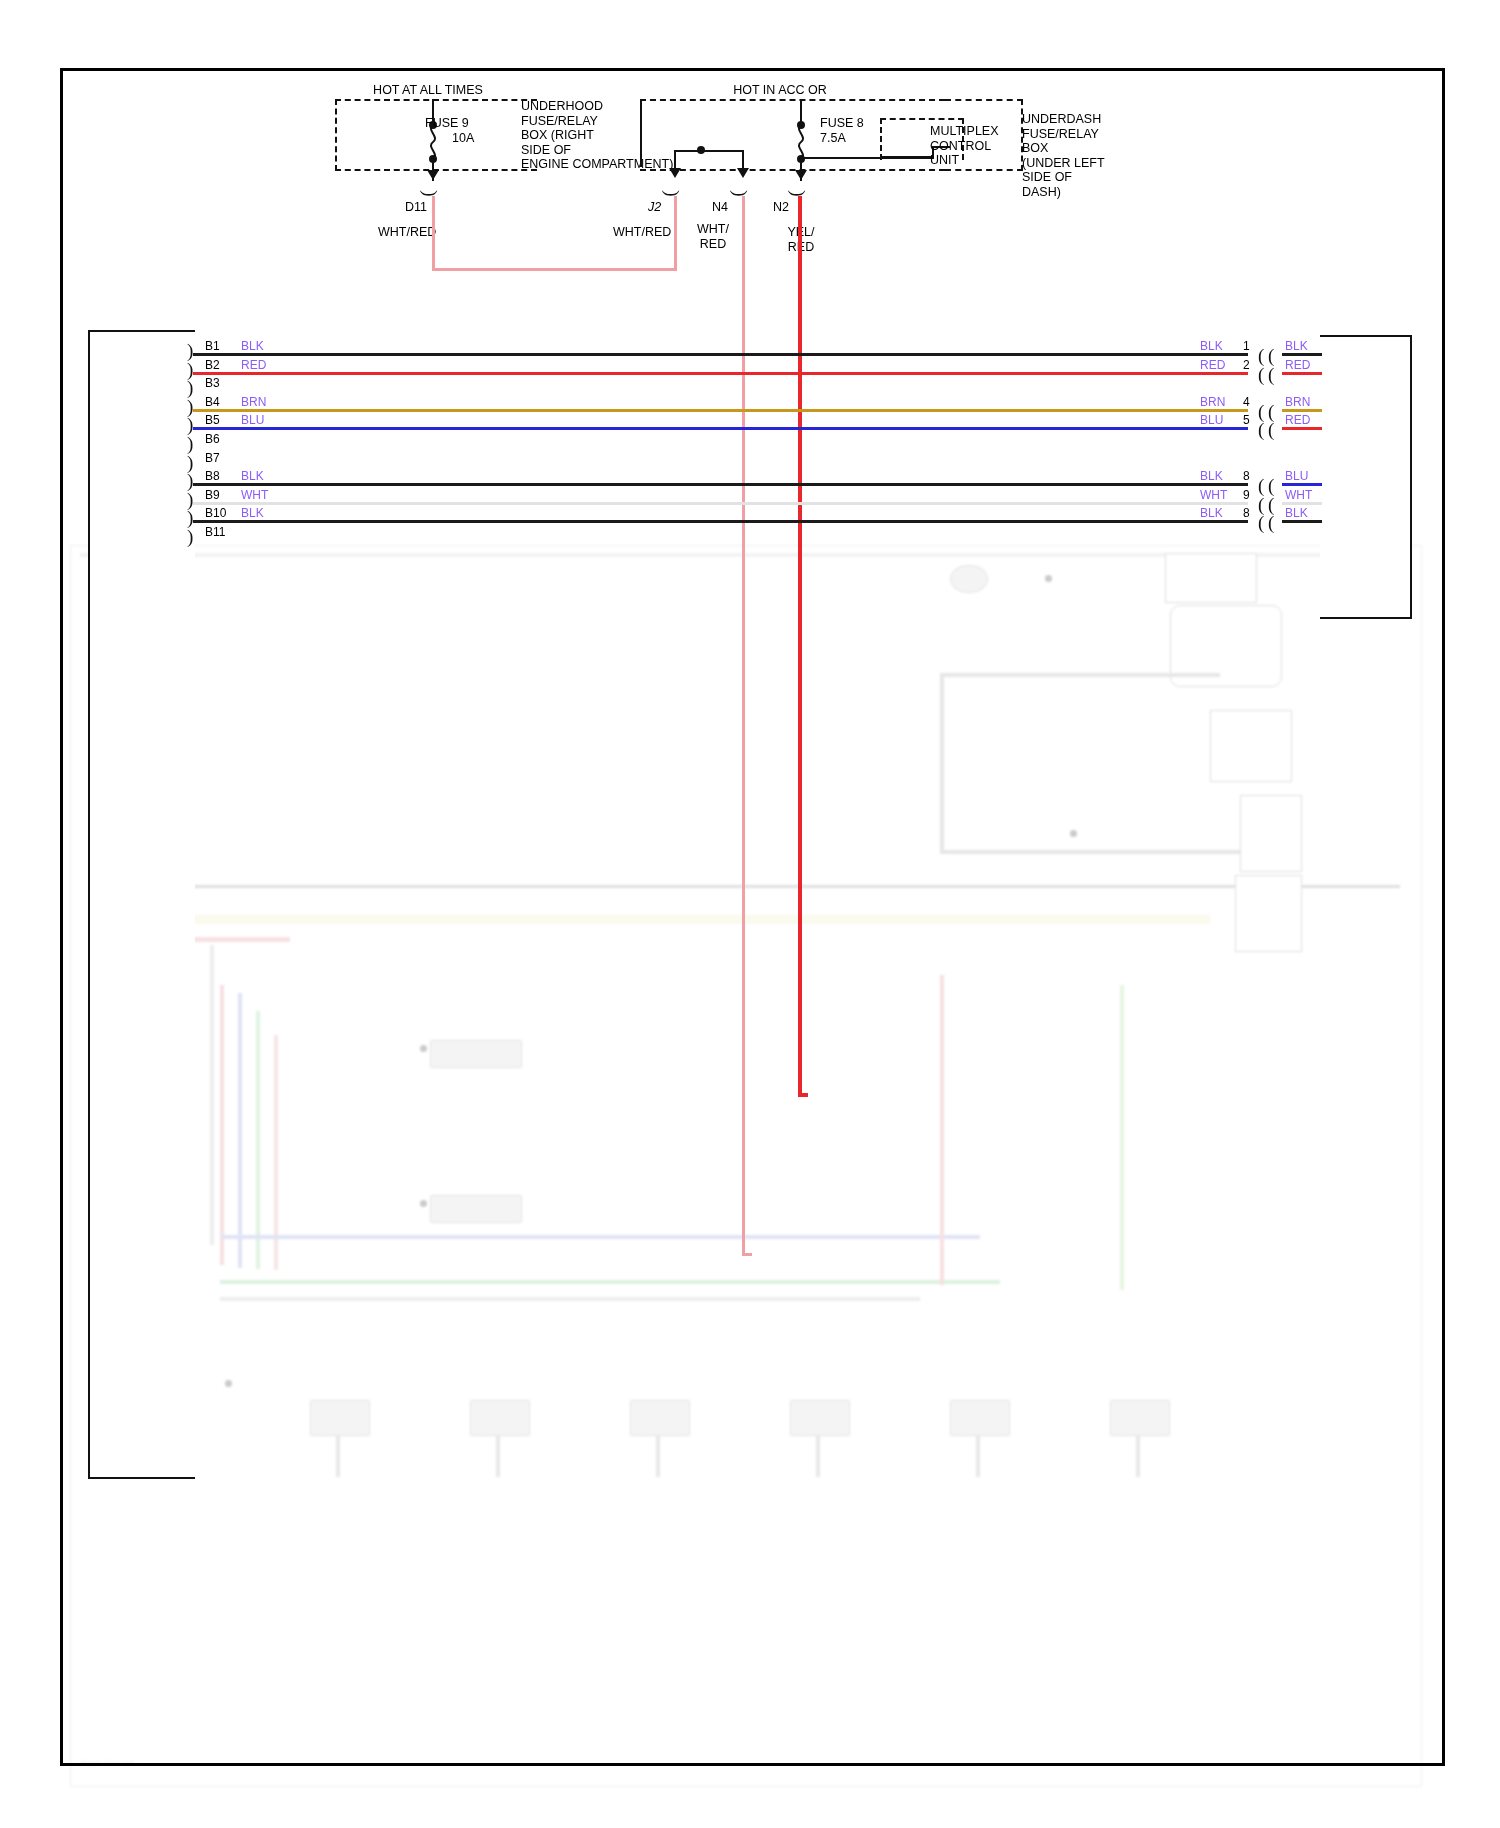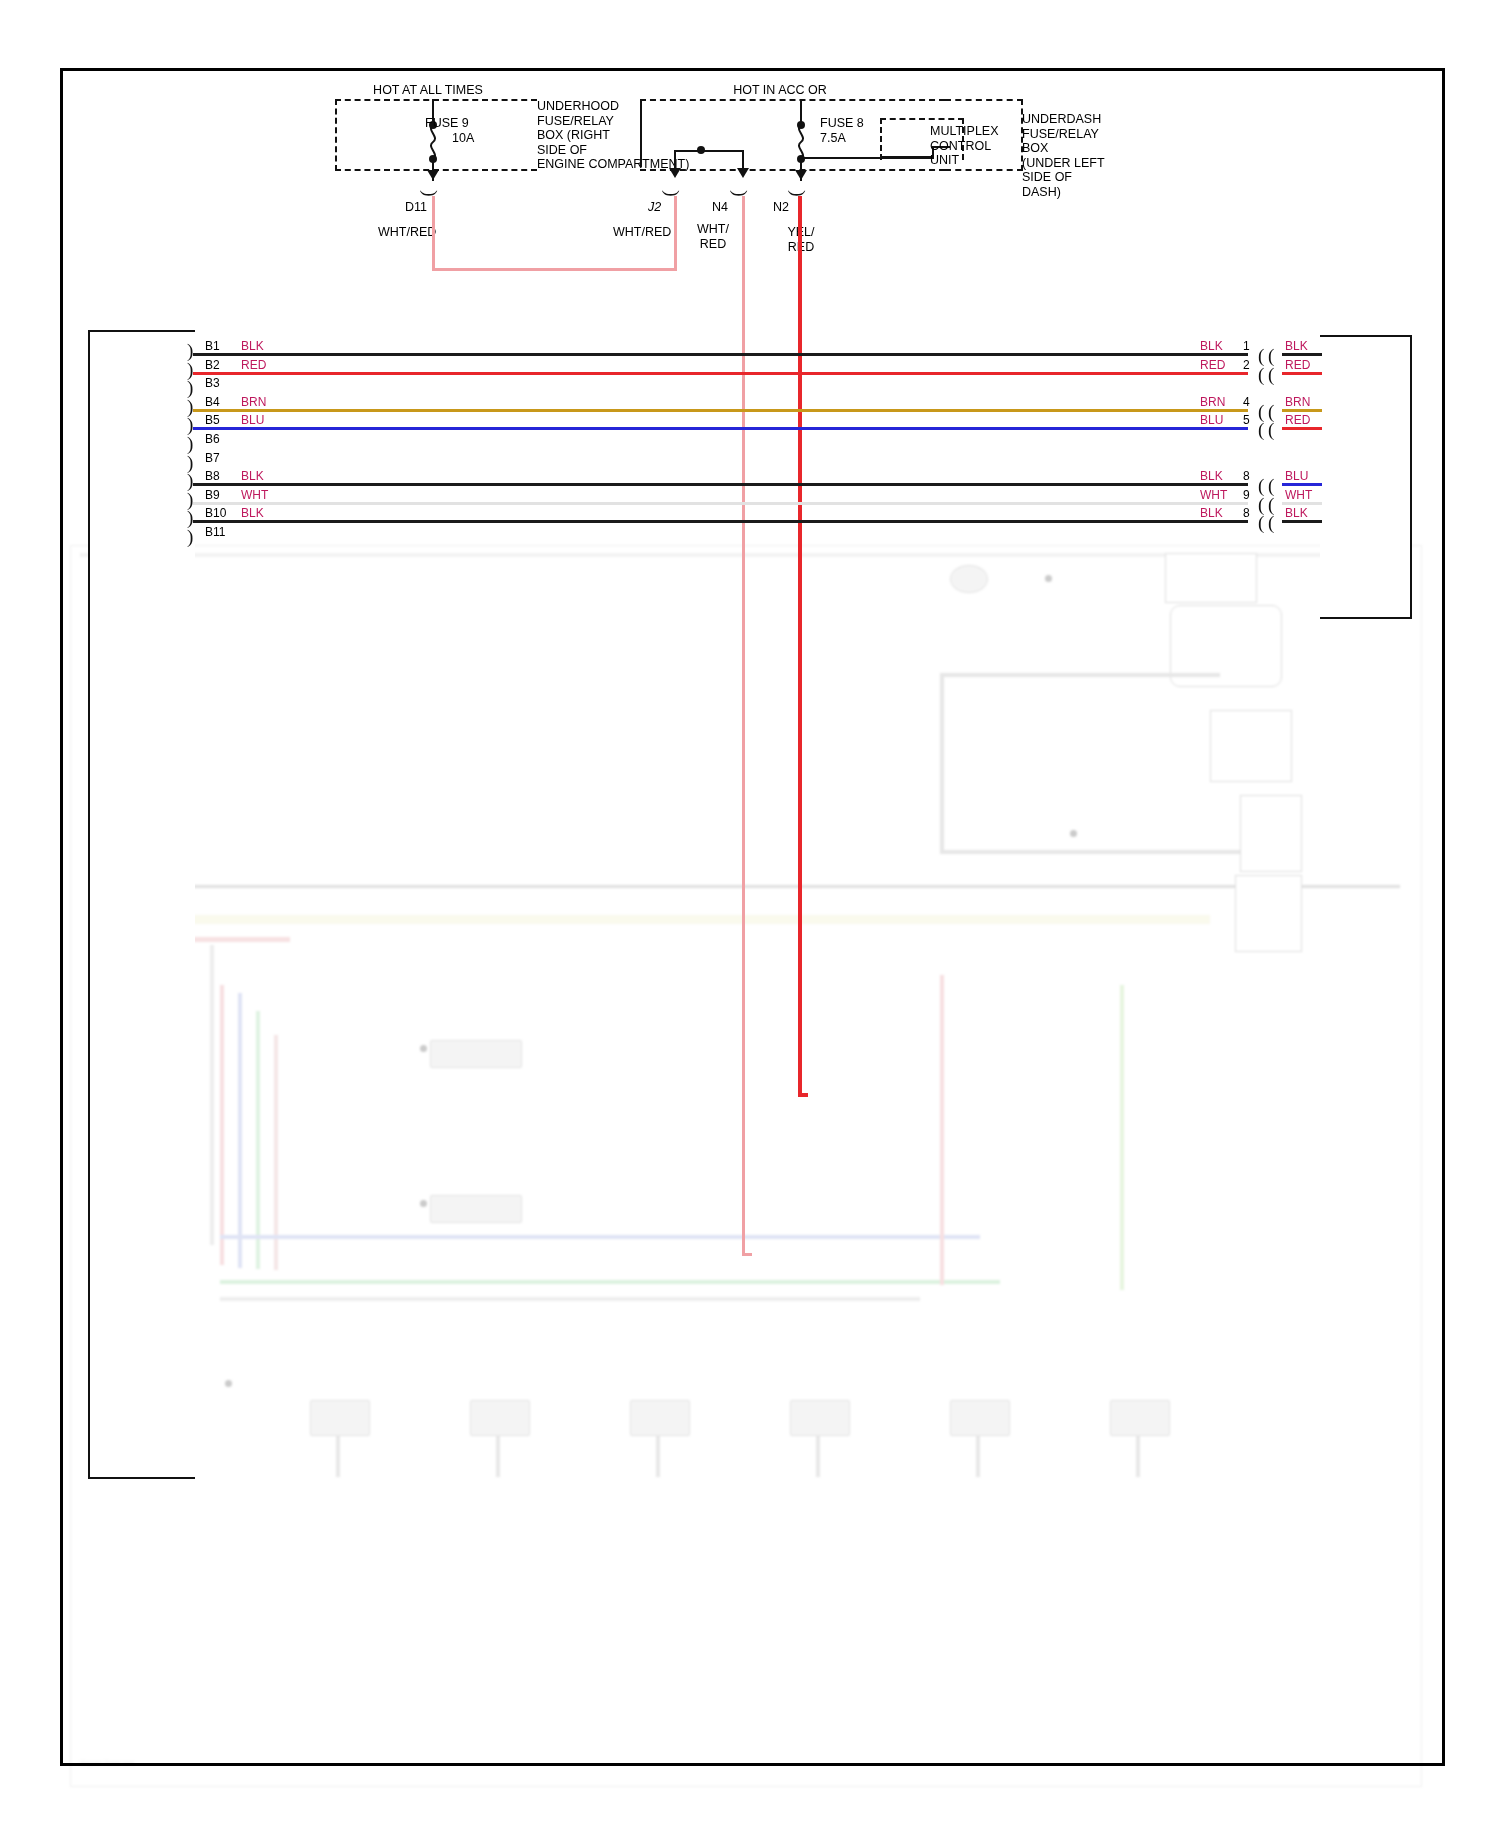--- a/index.html
+++ b/index.html
@@ -48,21 +48,21 @@
   .w-red{background:#e8262b;}
   .w-pnk{background:#f0a0a4;}
 
   .wire-h{height:3px;}
   .wire-v{width:3px;}
 
   
   .conn{position:absolute;border:2px solid #111;background:#fff;}
 
   .pinlabel{position:absolute;font-size:12px;color:#000;white-space:nowrap;}
-  .wirelabel{position:absolute;font-size:12px;color:#be185d;white-space:nowrap;}
+  .wirelabel{position:absolute;font-size:12px;color:#8b5cf6;white-space:nowrap;}
 </style>
 </head>
 <body>
 
 <div id="page">
 
   <div id="faded">
     <div class="fbox" style="left:10px;top:0;width:1350px;height:1240px;border-color:#cfcfcf;"></div>
     <div class="fline" style="left:20px;top:8px;width:1320px;height:4px;background:#d8d8d8;"></div>
 
@@ -130,21 +130,21 @@
   <svg class="fuse" style="left:426px;top:125px;" viewBox="0 0 14 34">
     <path d="M7 0 C 0 5, 14 12, 7 17 C 0 22, 14 29, 7 34" fill="none" stroke="#111" stroke-width="2"></path>
   </svg>
   <div class="node" style="left:429px;top:155px;"></div>
   <div class="vline" style="left:432px;top:159px;height:22px;"></div>
   <div class="arrow" style="left:427px;top:170px;"></div>
 
   <div class="lbl" style="left:425px;top:116px;">FUSE 9</div>
   <div class="lbl" style="left:452px;top:131px;">10A</div>
 
-  <div class="lbl" style="left:521px;top:99px;margin-left:16px;">UNDERHOOD
+  <div class="lbl" style="left:521px;top:99px;">UNDERHOOD
 FUSE/RELAY
 BOX (RIGHT
 SIDE OF
 ENGINE COMPARTMENT)</div>
 
   <div class="cup" style="left:427px;top:184px;transform:rotate(90deg);">)</div>
   <div class="lbl" style="left:405px;top:200px;">D11</div>
   <div class="lbl" style="left:378px;top:225px;">WHT/RED</div>
 
   <div class="wire w-pnk wire-v" style="left:432px;top:196px;height:74px;"></div>

